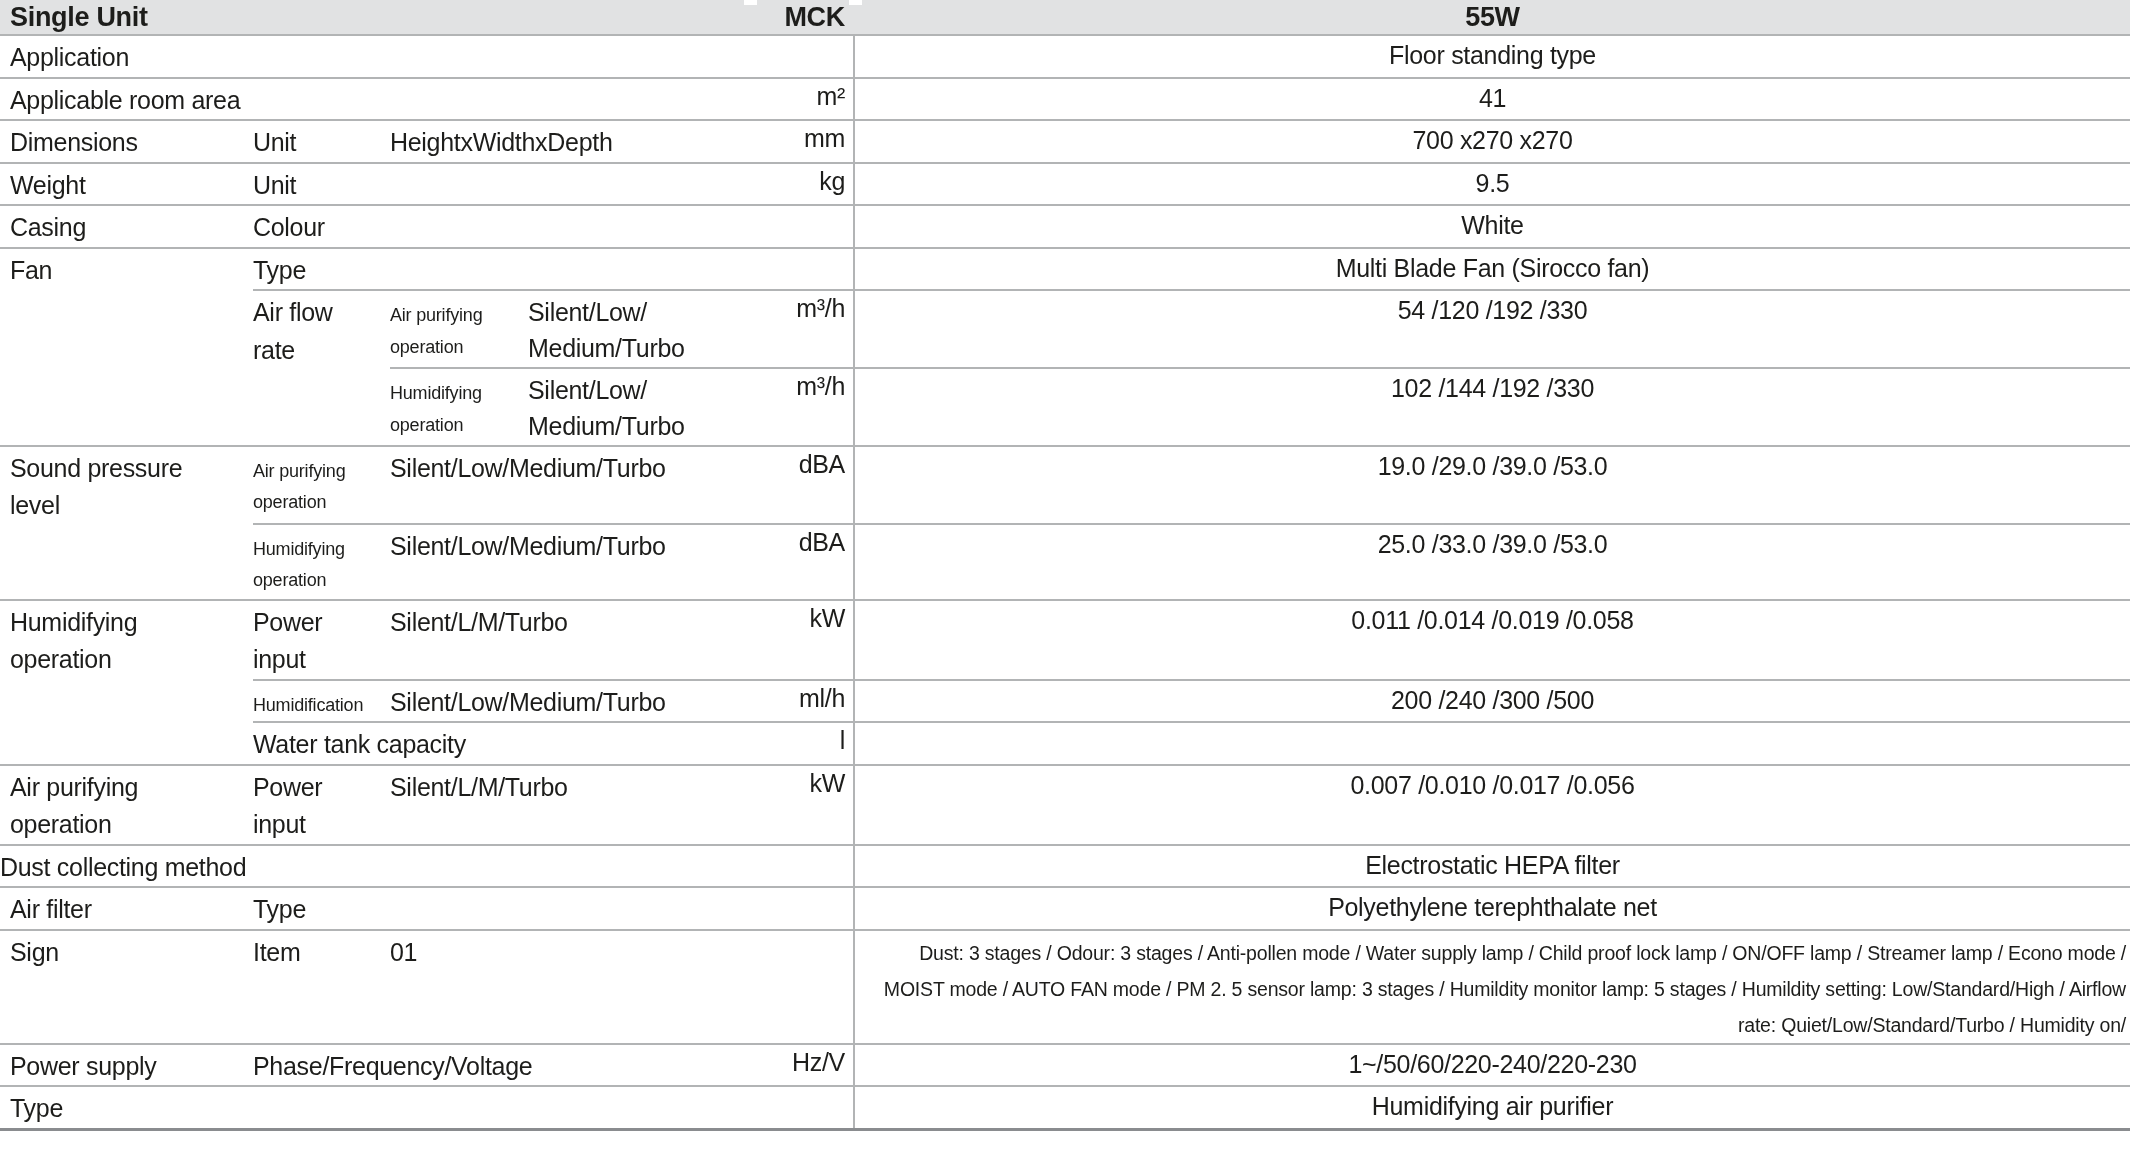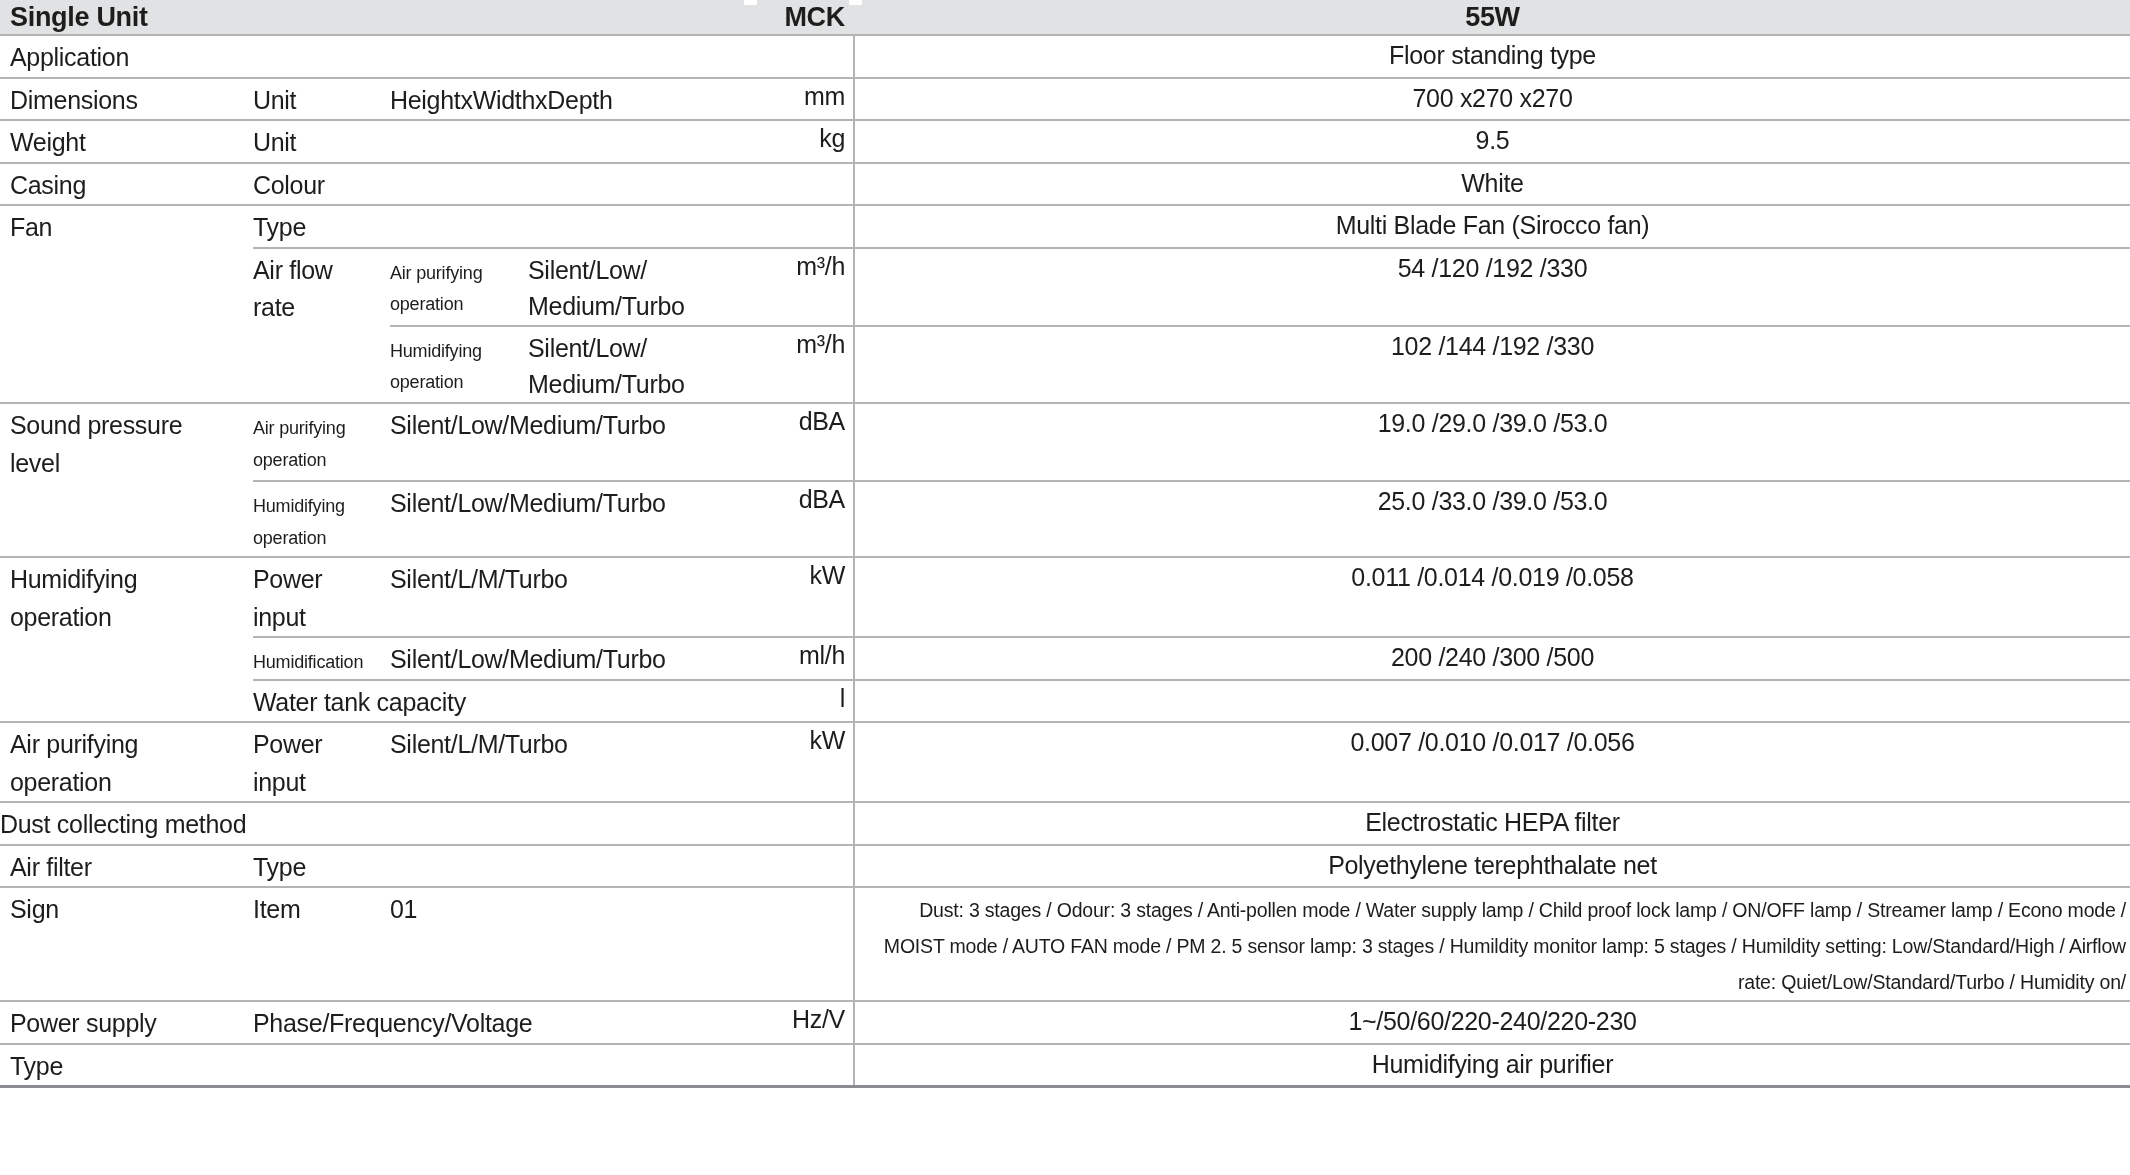--- a/index.html
+++ b/index.html
@@ -72,20 +72,27 @@
     <div class="tick tick-b"></div>
   </div>
 
   <div class="row h42">
     <div class="left">
       <div class="c1">Application</div>
     </div>
     <div class="value">Floor standing type</div>
   </div>
 
+  <div class="row h38">
+    <div class="left">
+      <div class="c1">Applicable room area</div>
+      <div class="unit">m²</div>
+    </div>
+    <div class="value">41</div>
+  </div>
 
   <div class="row h38">
     <div class="left">
       <div class="c1">Dimensions</div>
       <div class="c2">Unit</div>
       <div class="cfill">HeightxWidthxDepth</div>
       <div class="unit">mm</div>
     </div>
     <div class="value">700 x270 x270</div>
   </div>

